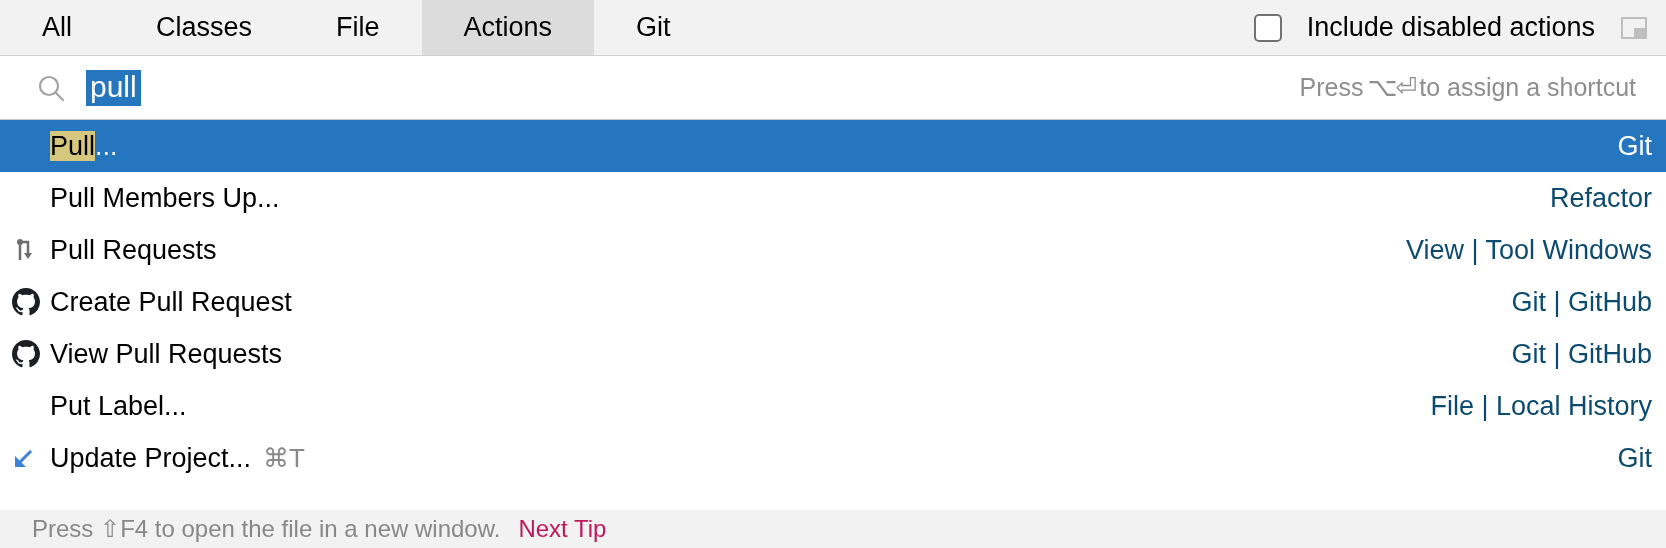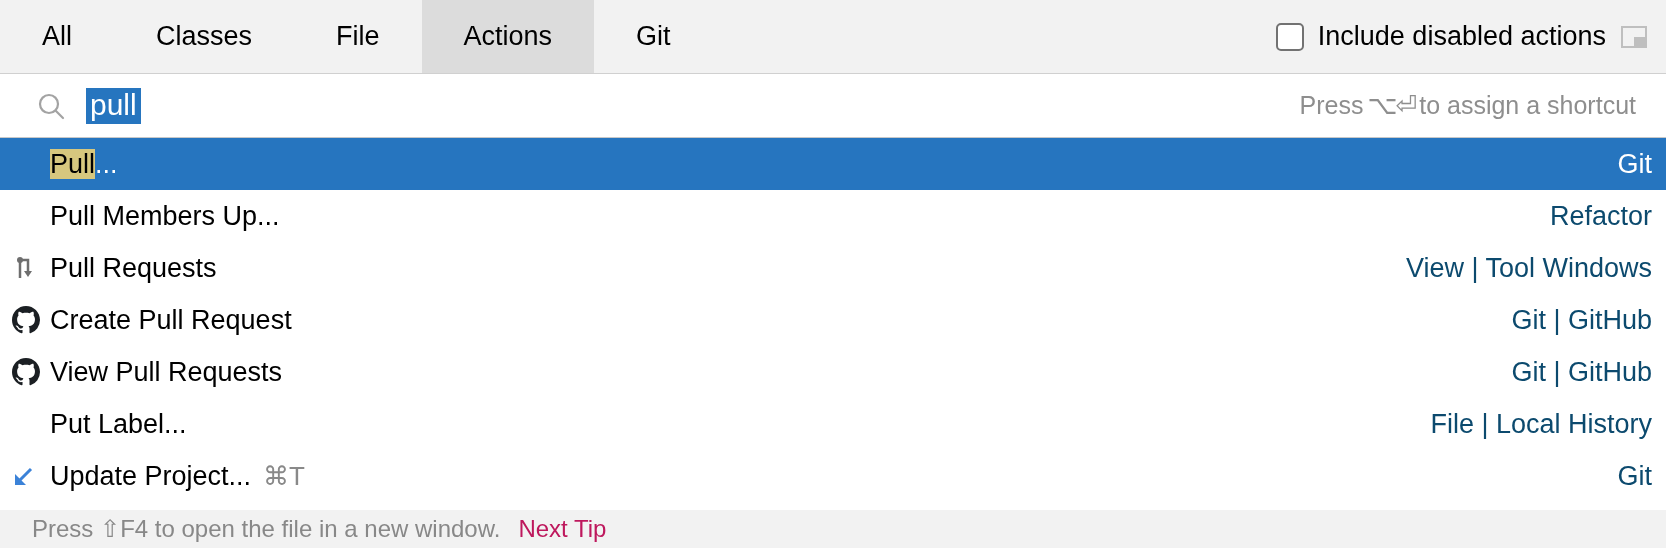--- a/index.html
+++ b/index.html
@@ -9,41 +9,41 @@
       color: #000;
       background: #fff;
       width: 1666px;
       height: 548px;
       overflow: hidden;
     }
     .tabs-row {
       display: flex;
       align-items: center;
       background: #f2f2f2;
-      height: 74px;
+      height: 56px;
       border-bottom: 1px solid #d0d0d0;
     }
     .tab {
       padding: 0 42px;
       height: 100%;
       display: flex;
       align-items: center;
       font-size: 27px;
       color: #000;
       cursor: pointer;
     }
     .tab.active {
       background: #dcdcdc;
     }
     .tabs-right {
       margin-left: auto;
       display: flex;
       align-items: center;
       padding-right: 18px;
-      gap: 14px;
+      gap: 25px;
       padding-left: 17px;
     }
     .checkbox {
       width: 28px;
       height: 28px;
       border: 2px solid #727272;
       border-radius: 5px;
       background: #fff;
     }
     .include-disabled {

